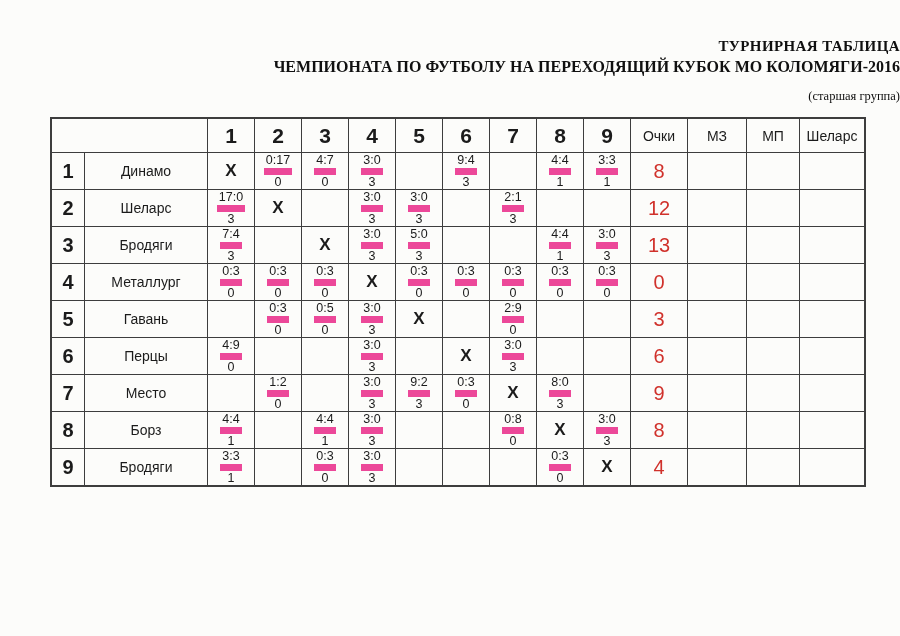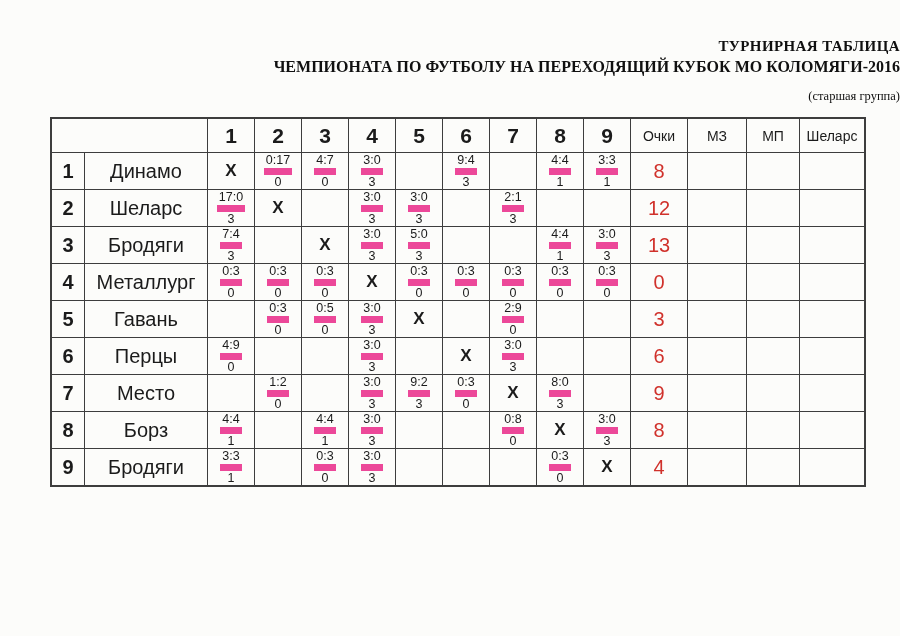--- a/index.html
+++ b/index.html
@@ -49,21 +49,21 @@
     padding: 0;
     text-align: center;
     vertical-align: middle;
     overflow: hidden;
   }
   .tt thead th { height: 33px; }
   .tt tbody td { height: 36px; }
   .h-opp  { font-size: 21px; font-weight: bold; }
   .h-stat { font-size: 14px; font-weight: normal; }
   .c-num   { width: 32px;  font-size: 20px; font-weight: bold; }
-  .c-name  { width: 122px; text-align: left; padding-left: 6px; font-size: 20px; margin-top: 35px; }
+  .c-name  { width: 122px; text-align: left; padding-left: 6px; font-size: 14px; margin-top: 35px; }
   .c-opp   { width: 46px; }
   .c-pts   { width: 56px; border-radius: 8px; }
   .c-mz    { width: 58px; }
   .c-mp    { width: 52px; }
   .c-place { width: 64px; }
   .frac {
     display: inline-block;
     line-height: 1.12;
     font-size: 12.5px;
     vertical-align: middle;

